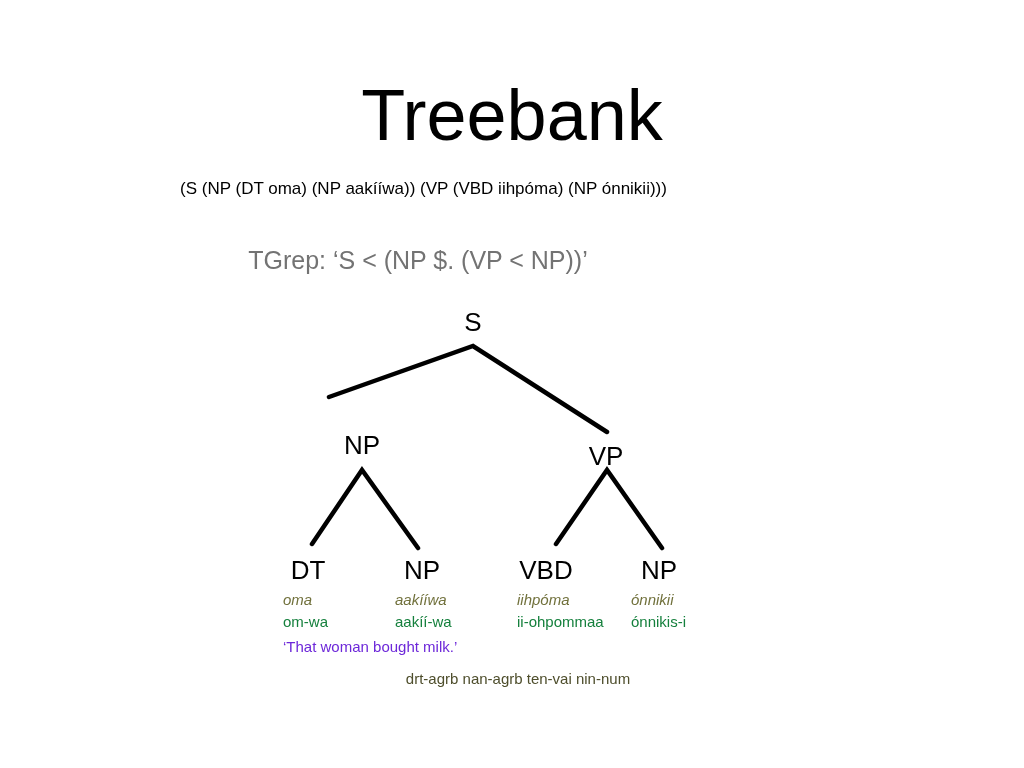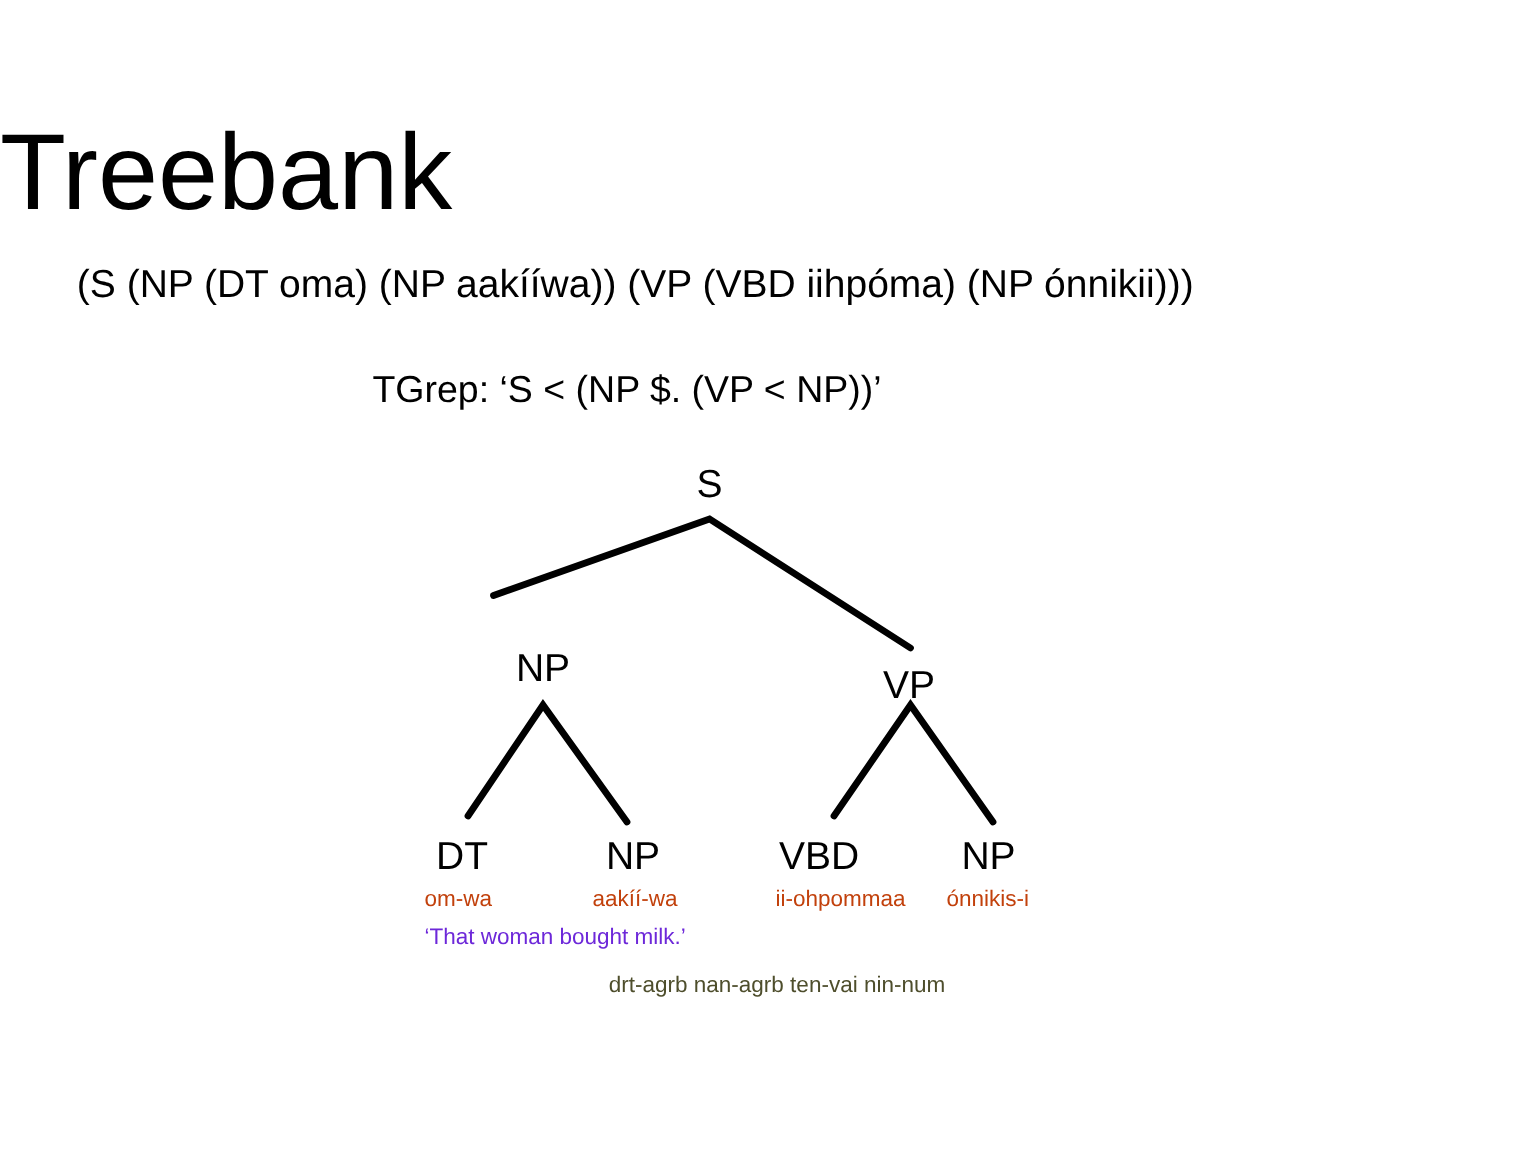--- a/index.html
+++ b/index.html
@@ -22,52 +22,52 @@
     height: 768px;
     background: #ffffff;
   }
 
   
   #slide-title {
     position: absolute;
     left: 0;
     top: 76px;
     width: 1024px;
-    text-align: left;
+    text-align: center;
     font-size: 72px;
     line-height: 78px;
     font-weight: normal;
     letter-spacing: 0px;
     color: #000000;
     white-space: nowrap;
   }
 
   
   #bracket-line {
     position: absolute;
     left: 0;
     top: 174px;
     width: 847px;
     text-align: center;
-    font-size: 26px;
+    font-size: 17px;
     line-height: 30px;
     color: #000000;
     white-space: nowrap;
   }
 
   
   #tgrep-line {
     position: absolute;
     left: 0;
     top: 245px;
     width: 836px;
     text-align: center;
     font-size: 25px;
     line-height: 30px;
-    color: #000000;
+    color: #737373;
     white-space: nowrap;
   }
 
   
   #tree-area {
     position: absolute;
     left: 0;
     top: 0;
     width: 1024px;
     height: 768px;
@@ -120,21 +120,21 @@
   .col2 { left: 112px; }
   .col3 { left: 234px; }
   .col4 { left: 348px; }
 
   .row-surface .gloss-cell {
     color: #71713c;
     font-style: italic;
   }
   .row-morph .gloss-cell,
   .row-tags .gloss-cell {
-    color: #c2410c;
+    color: #15803d;
     font-style: normal;
   }
   .gloss-free {
     position: relative;
     margin-top: 3px;
     font-size: 15px;
     line-height: 19px;
     color: #6d28d9;
     white-space: nowrap;
   }
@@ -173,20 +173,26 @@
     <div class="tree-node node-np1">NP</div>
     <div class="tree-node node-vp">VP</div>
     <div class="tree-node node-dt">DT</div>
     <div class="tree-node node-np2">NP</div>
     <div class="tree-node node-vbd">VBD</div>
     <div class="tree-node node-np3">NP</div>
   </div>
 
   <div id="gloss-block">
 
+    <div class="gloss-row row-surface">
+      <span class="gloss-cell col1">oma</span>
+      <span class="gloss-cell col2">aakííwa</span>
+      <span class="gloss-cell col3">iihpóma</span>
+      <span class="gloss-cell col4">ónnikii</span>
+    </div>
 
     <div class="gloss-row row-morph">
       <span class="gloss-cell col1">om-wa</span>
       <span class="gloss-cell col2">aakíí-wa</span>
       <span class="gloss-cell col3">ii-ohpommaa</span>
       <span class="gloss-cell col4">ónnikis-i</span>
     </div>
 
 
     <div class="gloss-free">‘That woman bought milk.’</div>

